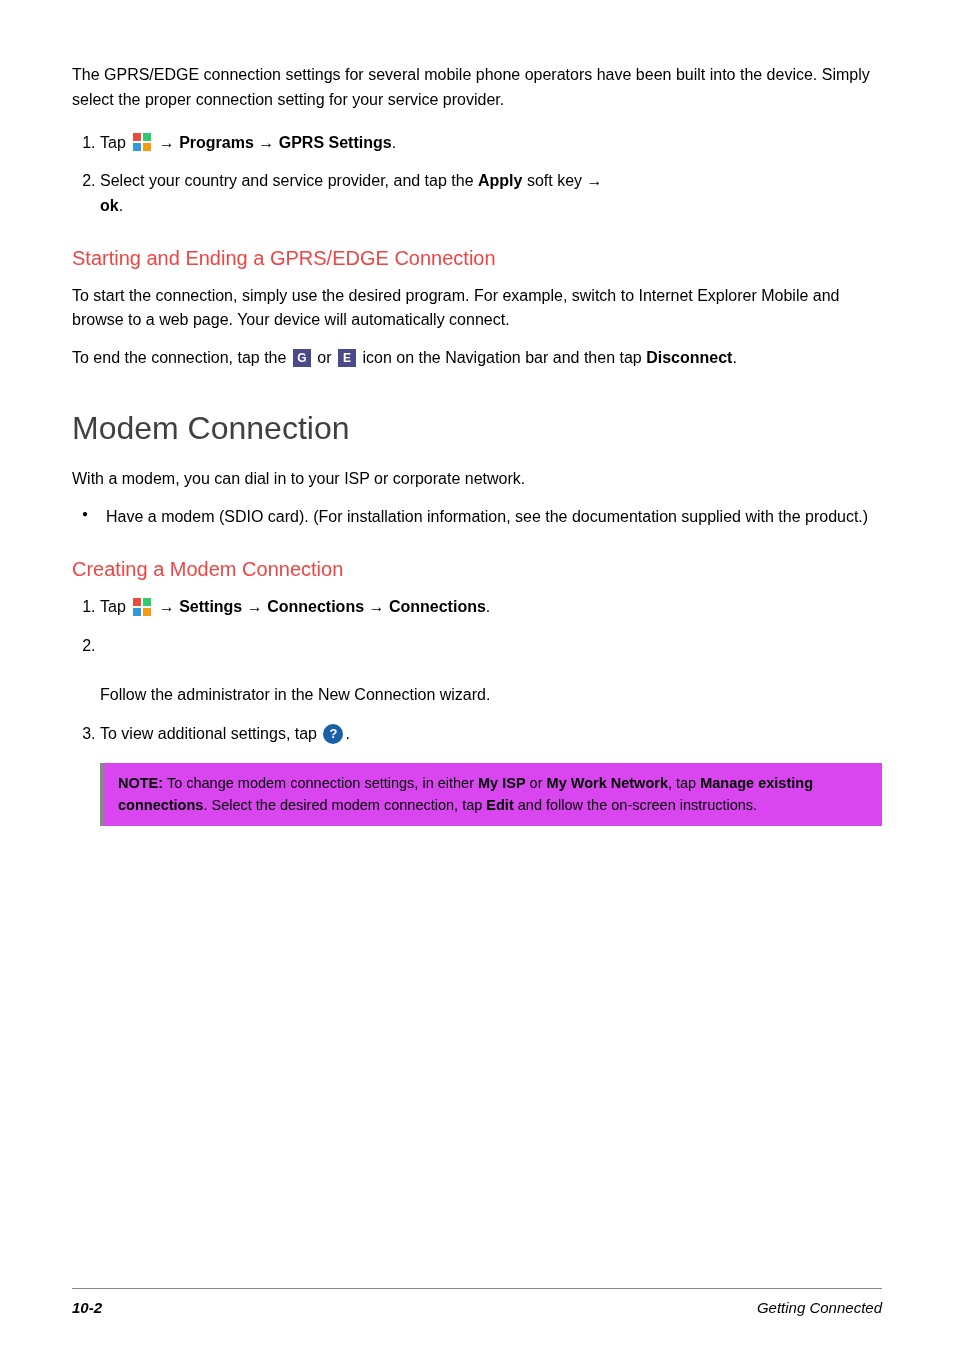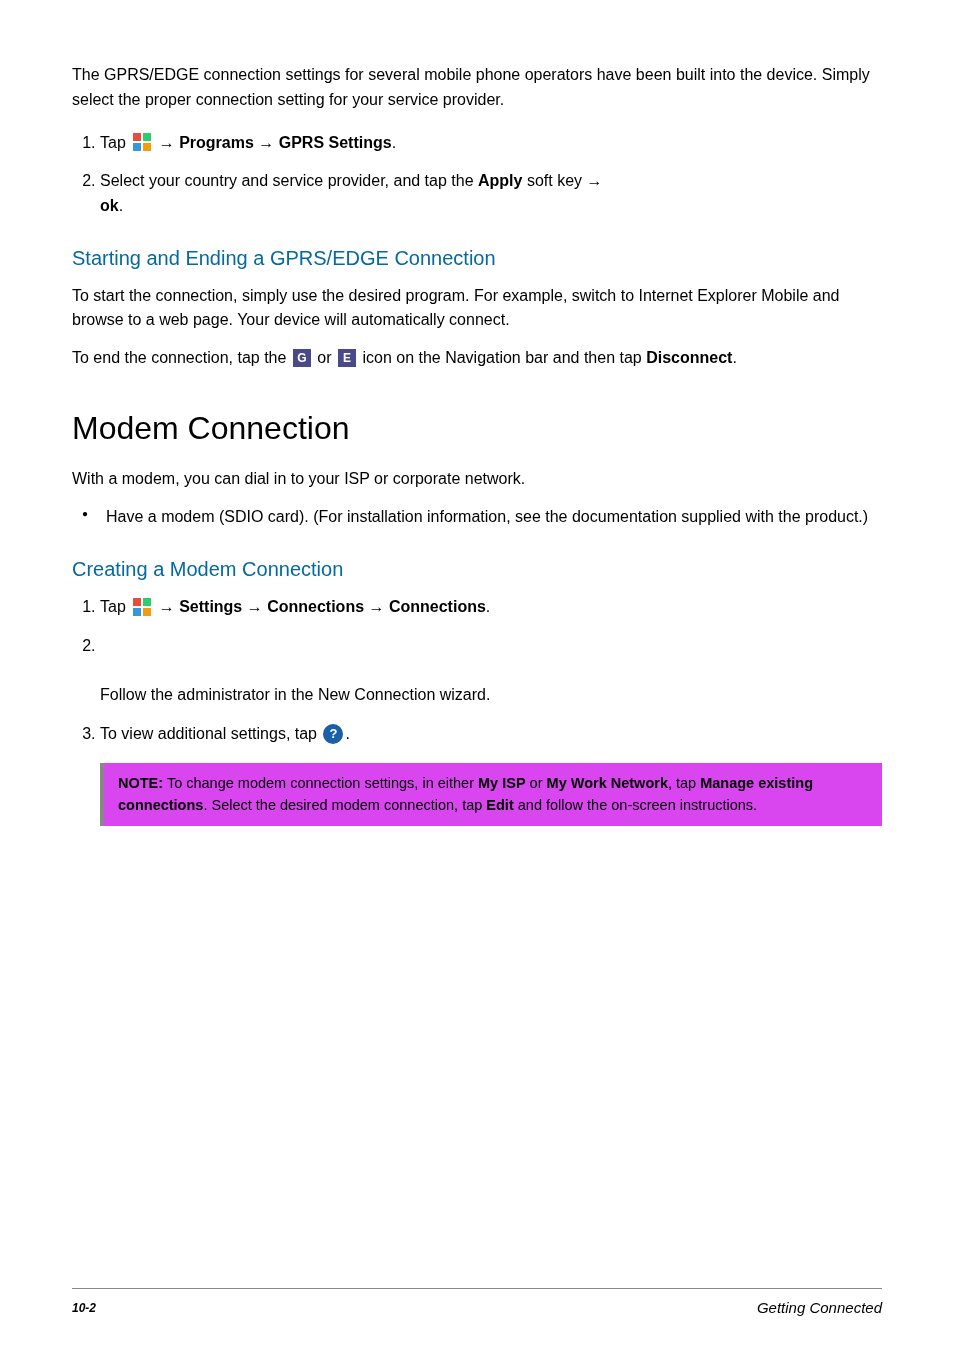--- a/index.html
+++ b/index.html
@@ -59,28 +59,28 @@
     ul li::before {
       content: '●';
       position: absolute;
       left: 0;
       top: 0;
       font-size: 10px;
       line-height: 1.8;
     }
 
     .section-heading {
-      color: #0369a1;
+      color: #ef4444;
       font-size: 20px;
       font-weight: normal;
       margin: 28px 0 14px 0;
     }
 
     .main-heading {
-      color: #000000;
+      color: #404040;
       font-size: 32px;
       font-weight: normal;
       margin: 40px 0 20px 0;
     }
 
     .icon-windows {
       display: inline-block;
       width: 20px;
       height: 20px;
       vertical-align: middle;
@@ -164,21 +164,21 @@
       display: flex;
       justify-content: space-between;
       align-items: center;
       border-top: 1px solid #888;
       padding-top: 10px;
     }
 
     .footer-left {
       font-style: italic;
       font-weight: bold;
-      font-size: 12px;
+      font-size: 15px;
     }
 
     .footer-right {
       font-style: italic;
       font-size: 15px;
     }
 
     strong {
       font-weight: bold;
     }

